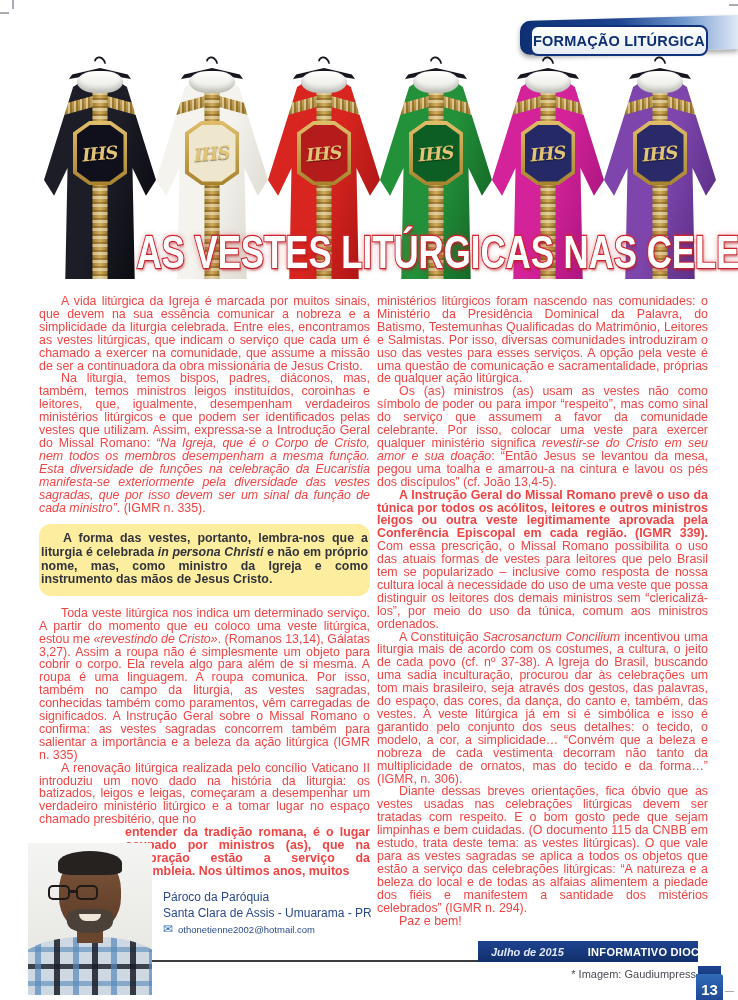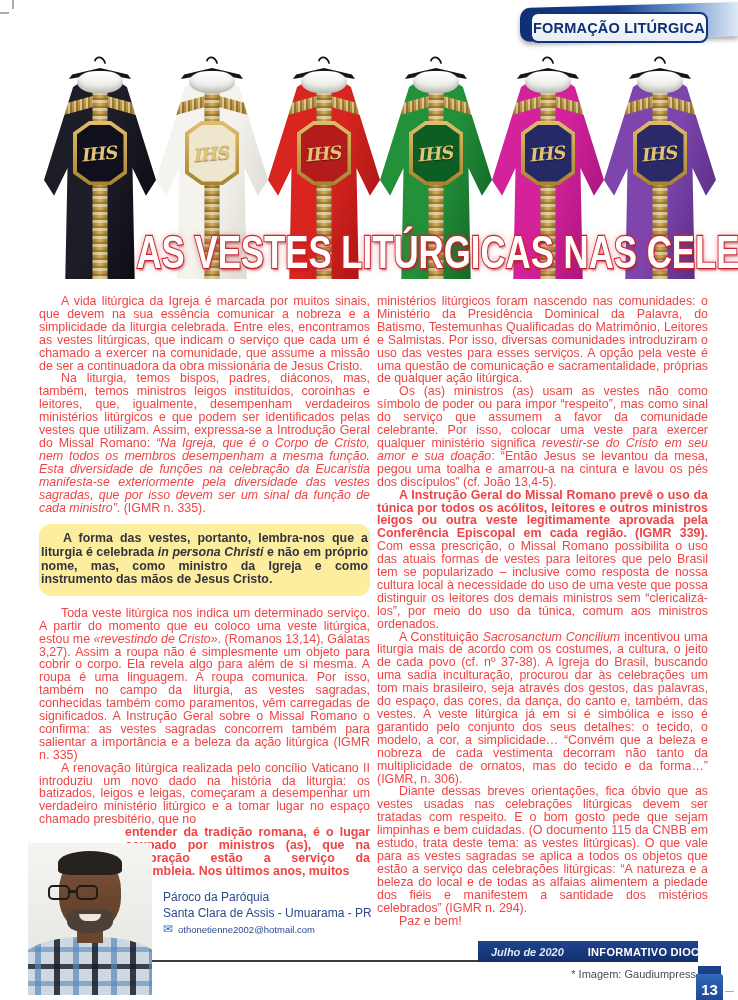--- a/index.html
+++ b/index.html
@@ -4,21 +4,21 @@
 <style>
   * { margin:0; padding:0; box-sizing:border-box; }
   html,body { width:738px; height:1000px; }
   body { font-family:"Liberation Sans", sans-serif; background:#ffffff; position:relative; overflow:hidden; }
   .page { position:absolute; inset:0; background:#ffffff; }
 
   
   .mark { position:absolute; background:#a7acb2; }
 
   
-  .ribbon { position:absolute; top:3px; right:0; width:210px; height:46px; z-index:30; }
+  .ribbon { position:absolute; top:16px; right:0; width:210px; height:46px; z-index:30; }
   .ribbon-back { position:absolute; top:2px; left:-8px; right:0; height:34px;
     background:linear-gradient(90deg,#0e2f72 0%,#1d4390 45%,#6f97cc 75%,#dfe9f6 100%);
     border-radius:10px 0 0 10px; transform:skewY(-1.6deg); box-shadow:0 3px 5px rgba(0,0,0,.35); }
   .ribbon-label { position:absolute; top:9px; left:2px; right:30px; height:31px;
     background:linear-gradient(#ffffff,#e7edf6); border:2.5px solid #10337c; border-radius:8px;
     display:flex; align-items:center; justify-content:center;
     font-weight:bold; font-size:14.5px; color:#0e2f72; letter-spacing:.2px; }
 
   
   .vestment-row { position:absolute; left:44px; top:56px; width:660px; height:226px;
@@ -255,21 +255,21 @@
     <div class="author-role">Pároco da Paróquia</div>
     <div class="author-parish">Santa Clara de Assis - Umuarama - PR</div>
     <div class="author-email">
       <span class="mail-icon">✉</span>
       <span>othonetienne2002@hotmail.com</span>
     </div>
   </div>
 
   <div class="footer-rule"></div>
   <div class="footer-bar">
-    <span class="footer-date">Julho de 2020</span>
+    <span class="footer-date">Julho de 2015</span>
     <span class="footer-div"></span>
     <span class="footer-pub">INFORMATIVO DIOCESANO</span>
   </div>
   <div class="footer-tab">13</div>
   <div class="footer-strip"></div>
   <div class="image-credit">* Imagem: Gaudiumpress</div>
 
 </div>
 
 </body></html>

